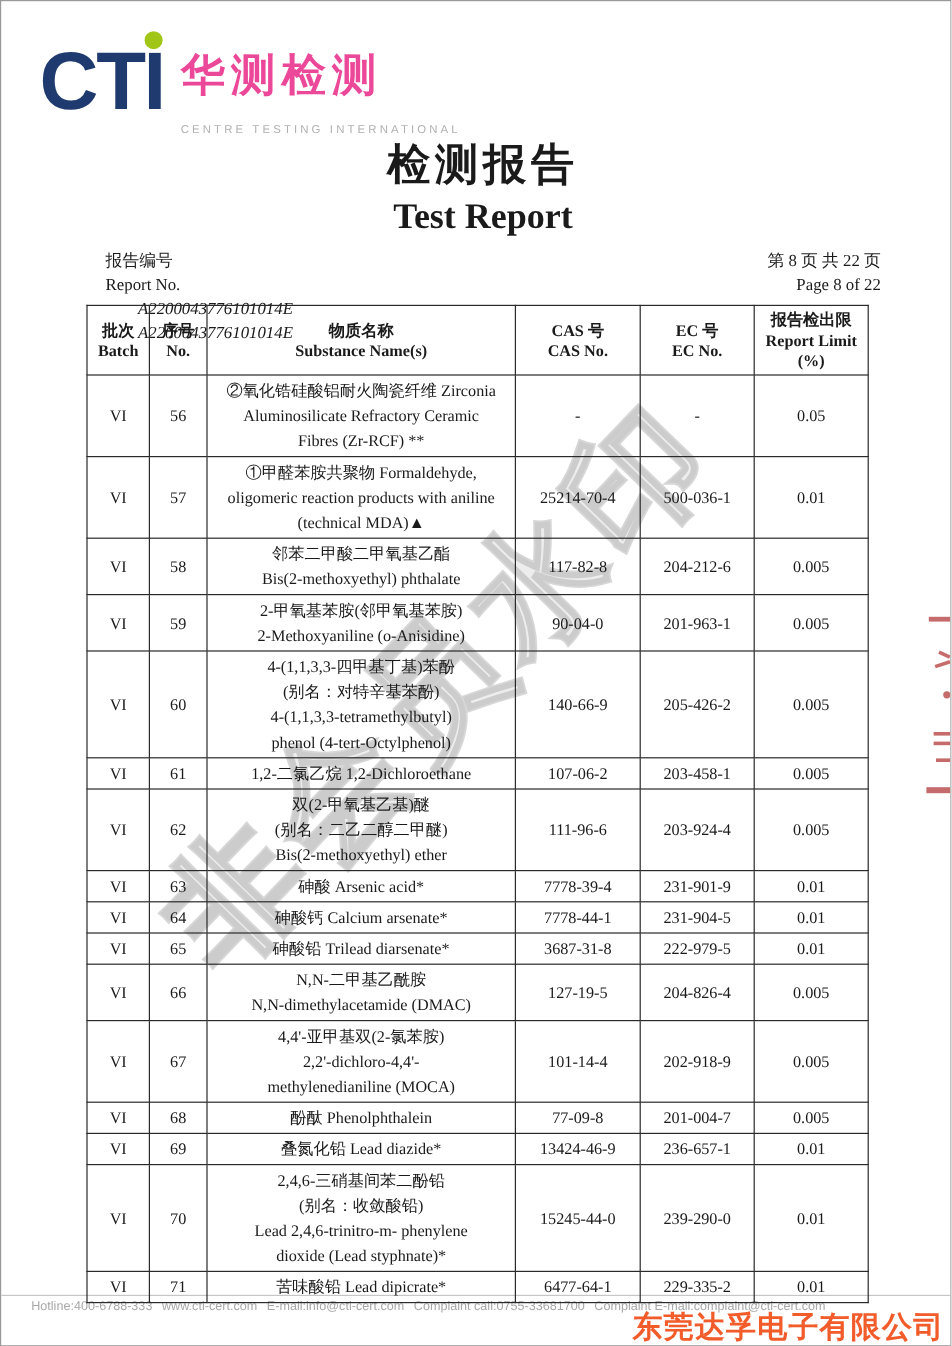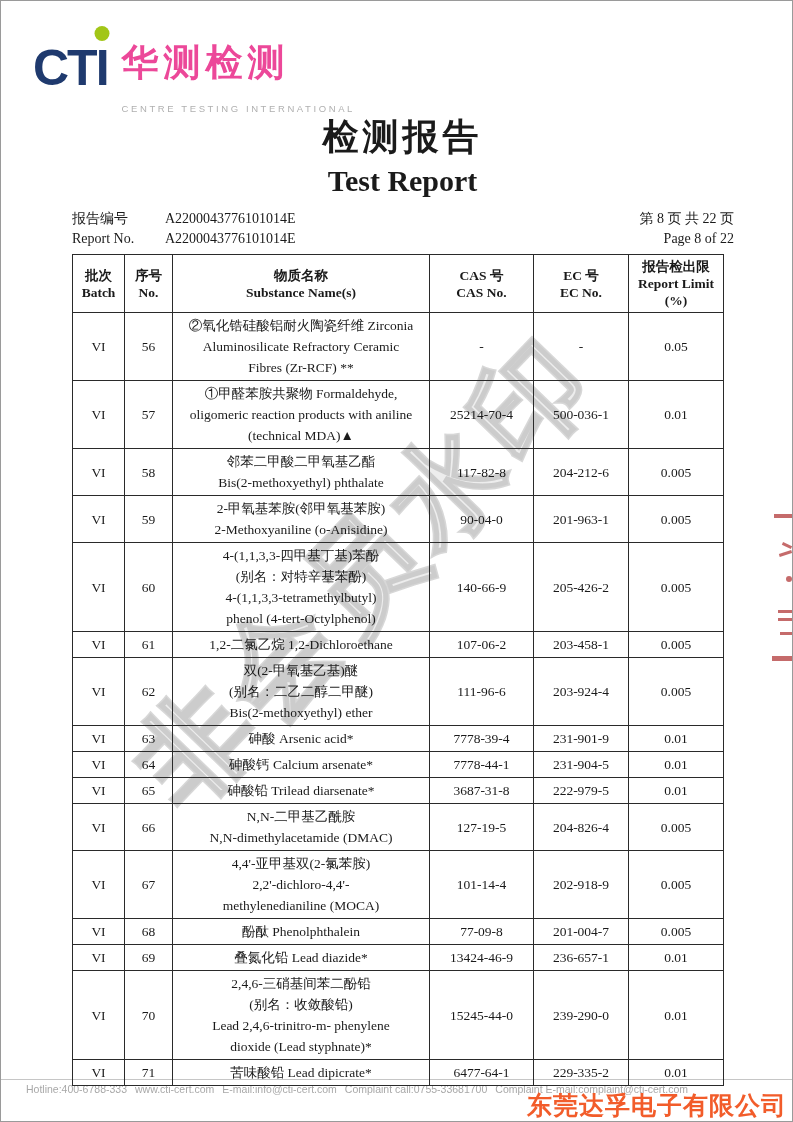--- a/index.html
+++ b/index.html
@@ -13,21 +13,21 @@
     border: 1px solid #9a9a9a;
     overflow: hidden;
     font-family: "Liberation Serif", "DejaVu Serif", serif;
     color: #1a1a1a;
   }
 
   
   .logo { position: absolute; top: 24px; left: 32px; display: flex; align-items: flex-start; }
   .logo-cti {
     font-family: "Liberation Sans", "DejaVu Sans", sans-serif;
-    font-weight: 800; font-size: 50px; line-height: 58px;
+    font-weight: 800; font-size: 68px; line-height: 58px;
     color: #1f3a6e; letter-spacing: -2px; position: relative; padding-top: 14px;
   }
   .i-wrap { position: relative; display: inline-block; }
   .i-dot {
     position: absolute; top: -13px; left: 50%; transform: translateX(-50%);
     width: 15px; height: 15px; border-radius: 50%; background: #a2c617;
   }
   .logo-right { margin-left: 14px; padding-top: 18px; }
   .logo-zh {
     font-family: "Liberation Sans", "DejaVu Sans", sans-serif;
@@ -39,23 +39,23 @@
     font-size: 9.5px; color: #b0b0b0; letter-spacing: 2.6px; margin-top: 20px;
   }
 
   
   .title-block { position: absolute; top: 112px; left: 0; width: 100%; text-align: center; padding-left: 12px; }
   .title-zh { font-size: 36px; font-weight: 700; letter-spacing: 4px; }
   .title-en { font-size: 30px; font-weight: 700; margin-top: 2px; }
 
   
   .meta { position: absolute; top: 208px; left: 71px; width: 662px; font-size: 14px; line-height: 20px; }
-  .meta-left { position: absolute; left: 0; top: 0; display: flex; }
+  .meta-left { position: absolute; left: 16px; top: 0; display: flex; flex-direction: column; }
   .meta-labels { width: 84px; }
-  .meta-values { margin-left: 9px; }
+  .meta-values { margin-left: 27px; font-style: italic; }
   .meta-right { position: absolute; right: 0; top: 0; text-align: right; }
 
   
   table.report {
     position: absolute; top: 253px; left: 71px;
     border-collapse: collapse; table-layout: fixed; width: 651px;
     background: transparent; z-index: 2;
   }
   table.report th, table.report td {
     border: 1.6px solid #2a2a2a;

